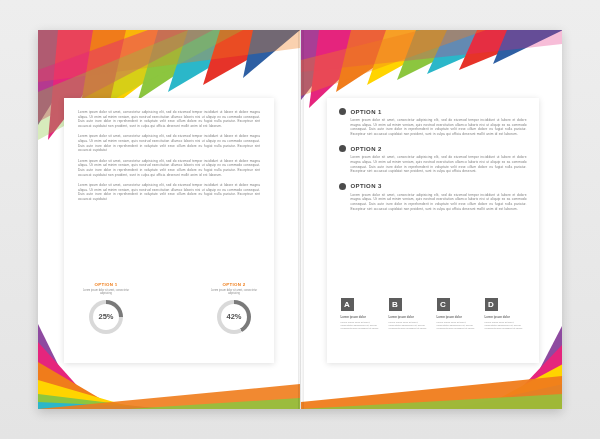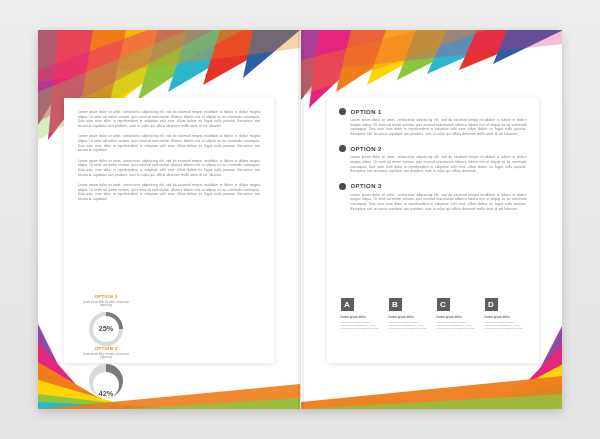--- a/index.html
+++ b/index.html
@@ -86,25 +86,24 @@
     position: absolute;
     left: 14px;
     top: 12px;
     width: 182px;
   }
 
   
   .stats {
     position: absolute;
     left: 14px;
-    top: 196px;
+    top: 184px;
     width: 184px;
     display: flex;
     justify-content: space-between;
-    flex-direction: column;
   }
   .stat { width: 56px; text-align: center; }
   .stat-title {
     font-size: 4.4px;
     font-weight: bold;
     color: #ef7d1a;
     letter-spacing: 0.3px;
     margin-bottom: 2px;
   }
   .stat-sub {
@@ -267,21 +266,21 @@
             <div class="stat-title">OPTION 1</div>
             <div class="stat-sub">Lorem ipsum dolor sit amet, consectetur adipisicing</div>
             <div class="donut" style="background: conic-gradient(#7a7a7a 0% 25%, #d9d9d9 25% 100%);">
               <span>25%</span>
             </div>
           </div>
 
           <div class="stat">
             <div class="stat-title">OPTION 2</div>
             <div class="stat-sub">Lorem ipsum dolor sit amet, consectetur adipisicing</div>
-            <div class="donut" style="background: conic-gradient(#7a7a7a 0% 42%, #d9d9d9 42% 100%); align-items: flex-end;">
+            <div class="donut" style="background: conic-gradient(#7a7a7a 0% 42%, #d9d9d9 42% 100%);">
               <span>42%</span>
             </div>
           </div>
 
 
         </div>
       </div>
     </div>
 
     <div class="page right">

